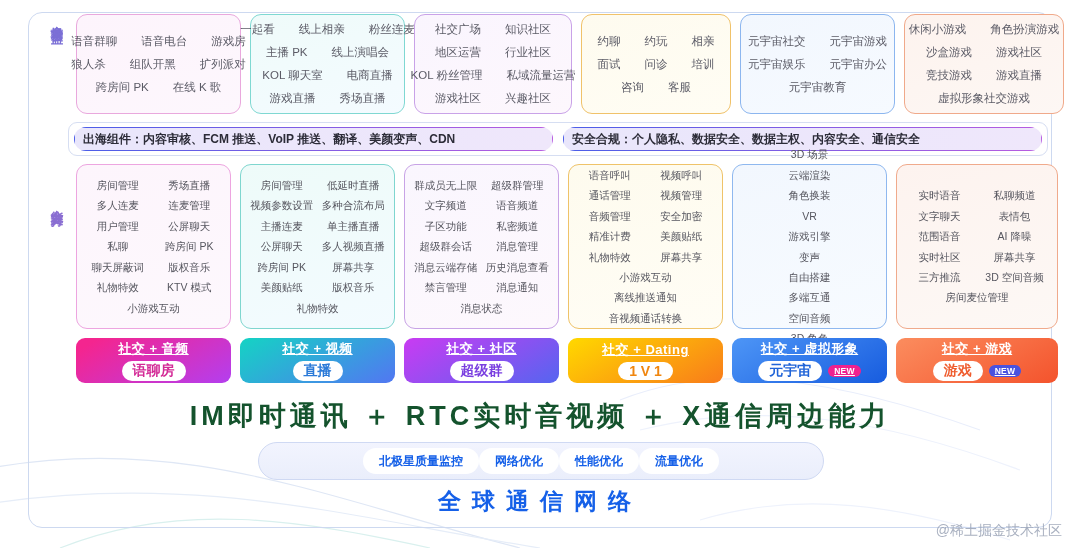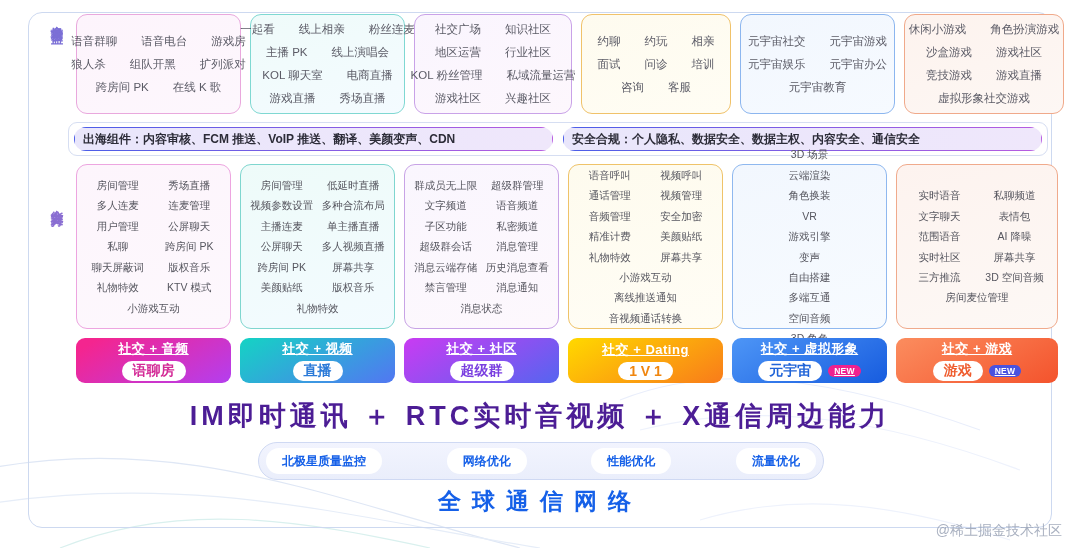--- a/index.html
+++ b/index.html
@@ -129,30 +129,30 @@
   .b5{background:linear-gradient(150deg,#4b93f5 5%,#1a5fe0 95%);}
   .b5 .pill{color:#2064d8;}
   .b5 .newtag{background:#f0218e;}
   .b6{background:linear-gradient(150deg,#fb8a5c 5%,#f4562f 95%);}
   .b6 .pill{color:#ef5c2e;}
   .b6 .newtag{background:#4a52e0;}
 
   
   .headline{
     position:absolute;left:0;top:398px;width:1080px;text-align:center;
-    font-size:27px;font-weight:bold;color:#4c1d95;letter-spacing:4px;
+    font-size:27px;font-weight:bold;color:#14532d;letter-spacing:4px;
     white-space:nowrap;
   }
 
   
   .pillbar{
     position:absolute;left:258px;top:442px;width:566px;height:38px;
     border:1px solid #cfd9f3;border-radius:19px;
     background:linear-gradient(180deg,#f2f4fe,#eaeefb);
-    display:flex;align-items:center;justify-content:space-between;
+    display:flex;align-items:center;justify-content:center;
     padding:0 7px;box-sizing:border-box;
   }
   .opt{
     background:#ffffff;border-radius:15px;height:26px;
     display:flex;align-items:center;justify-content:center;
     font-size:12px;font-weight:bold;color:#1560e8;white-space:nowrap;
     padding:0 16px;
   }
 
   

